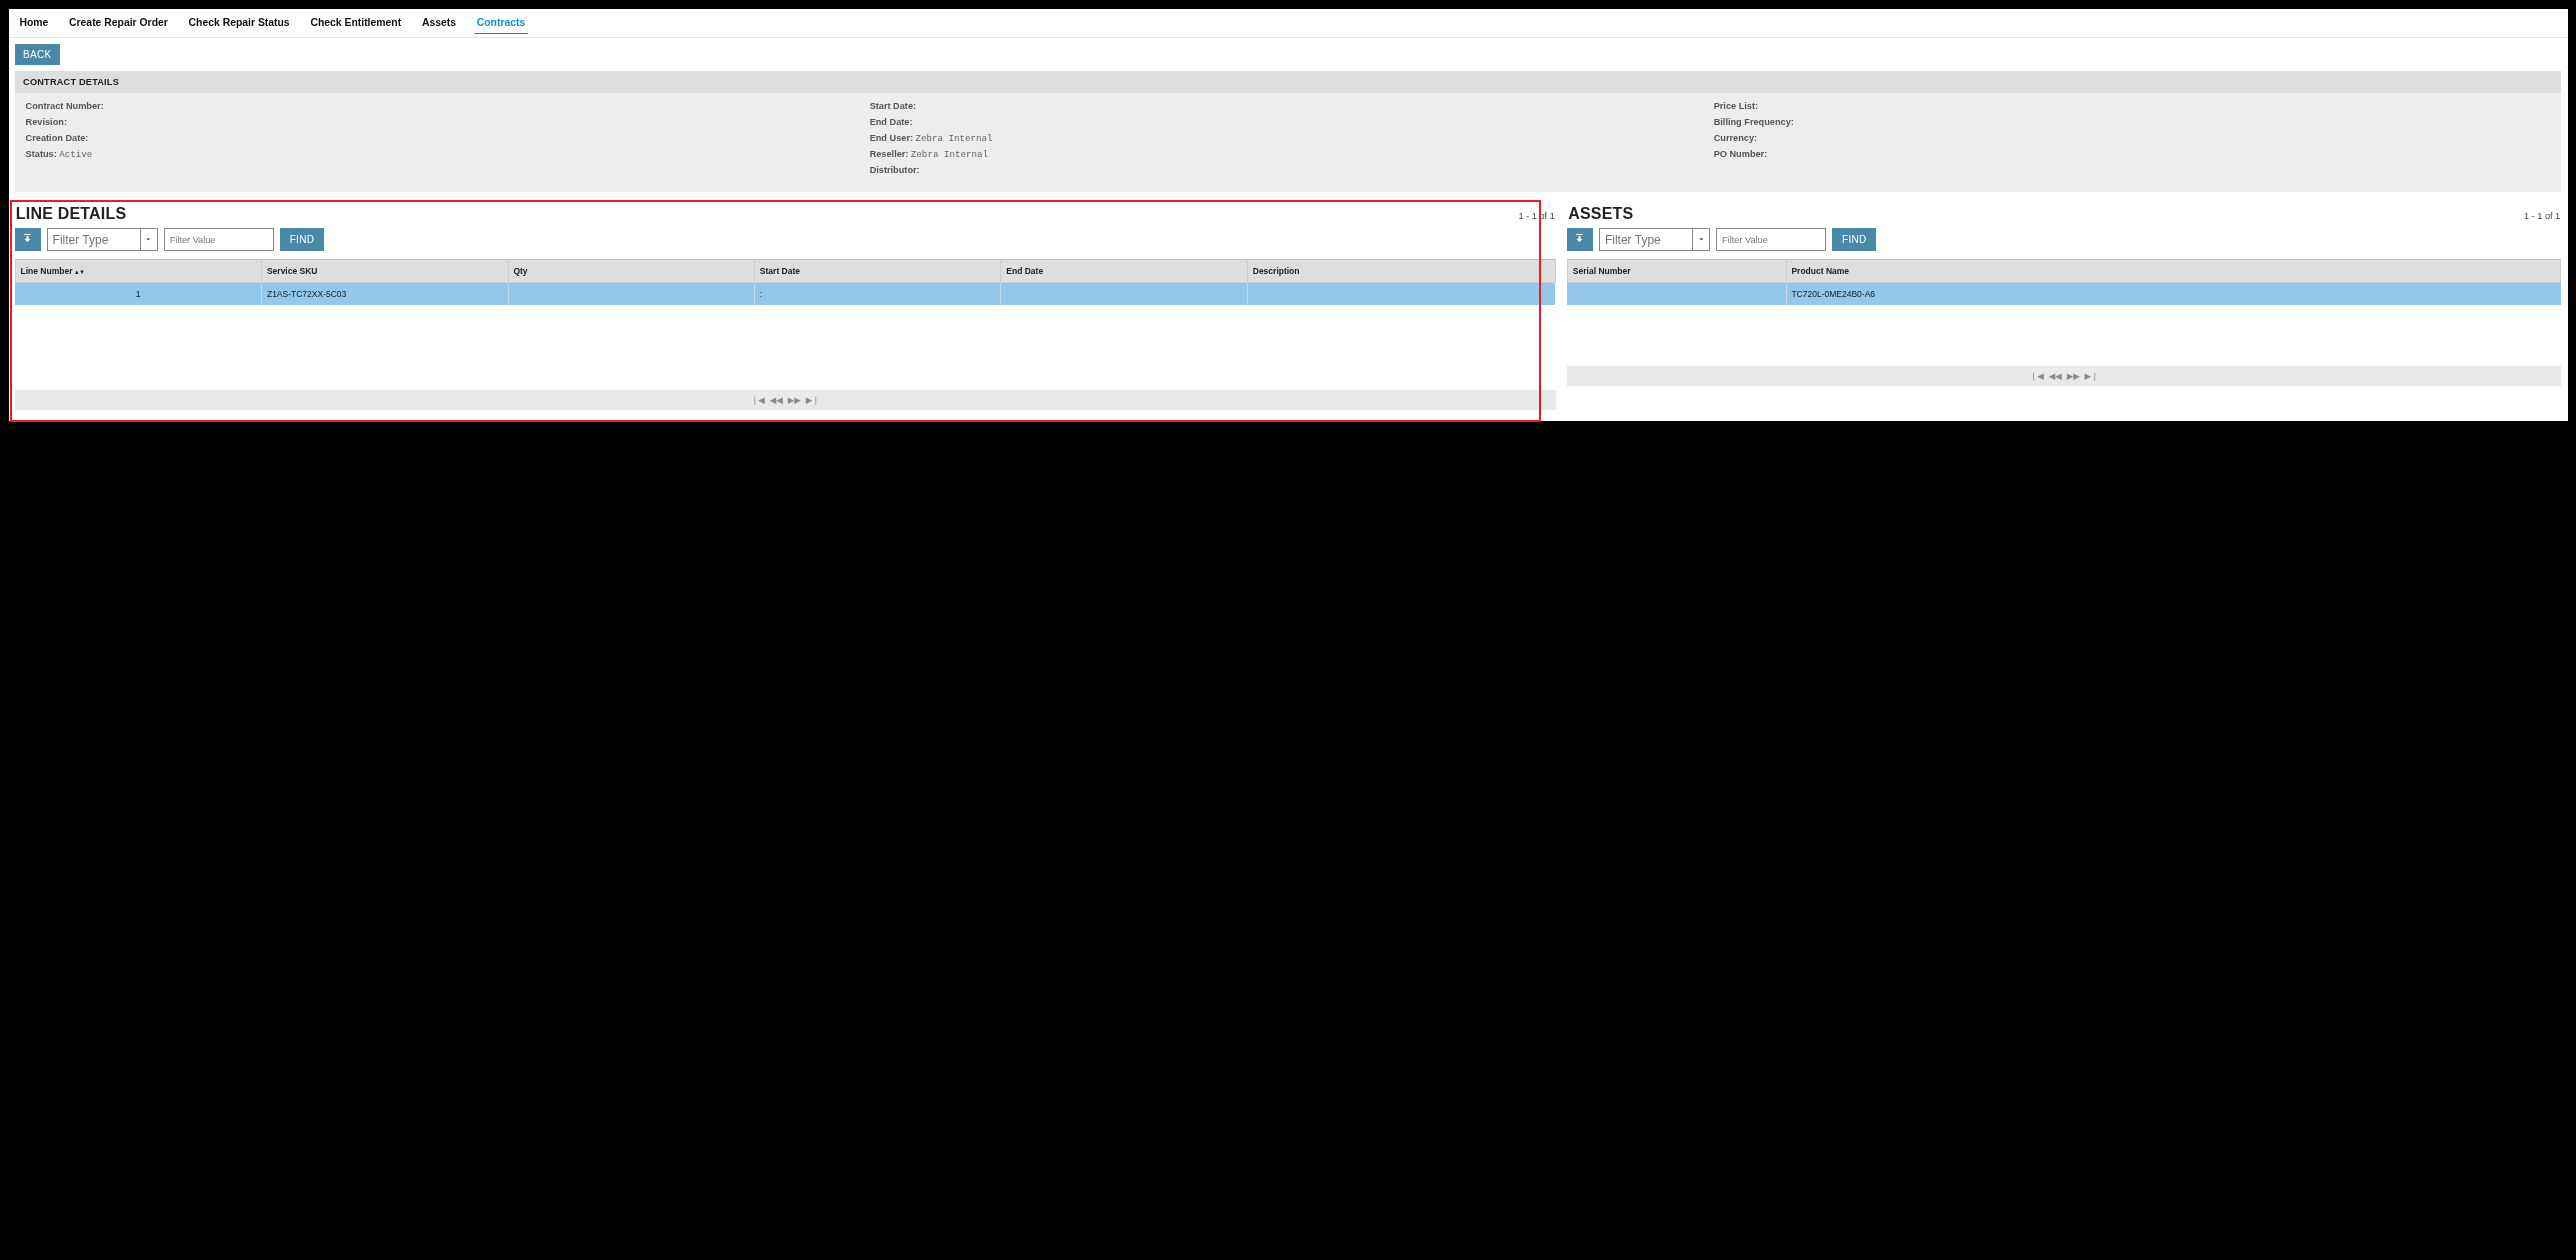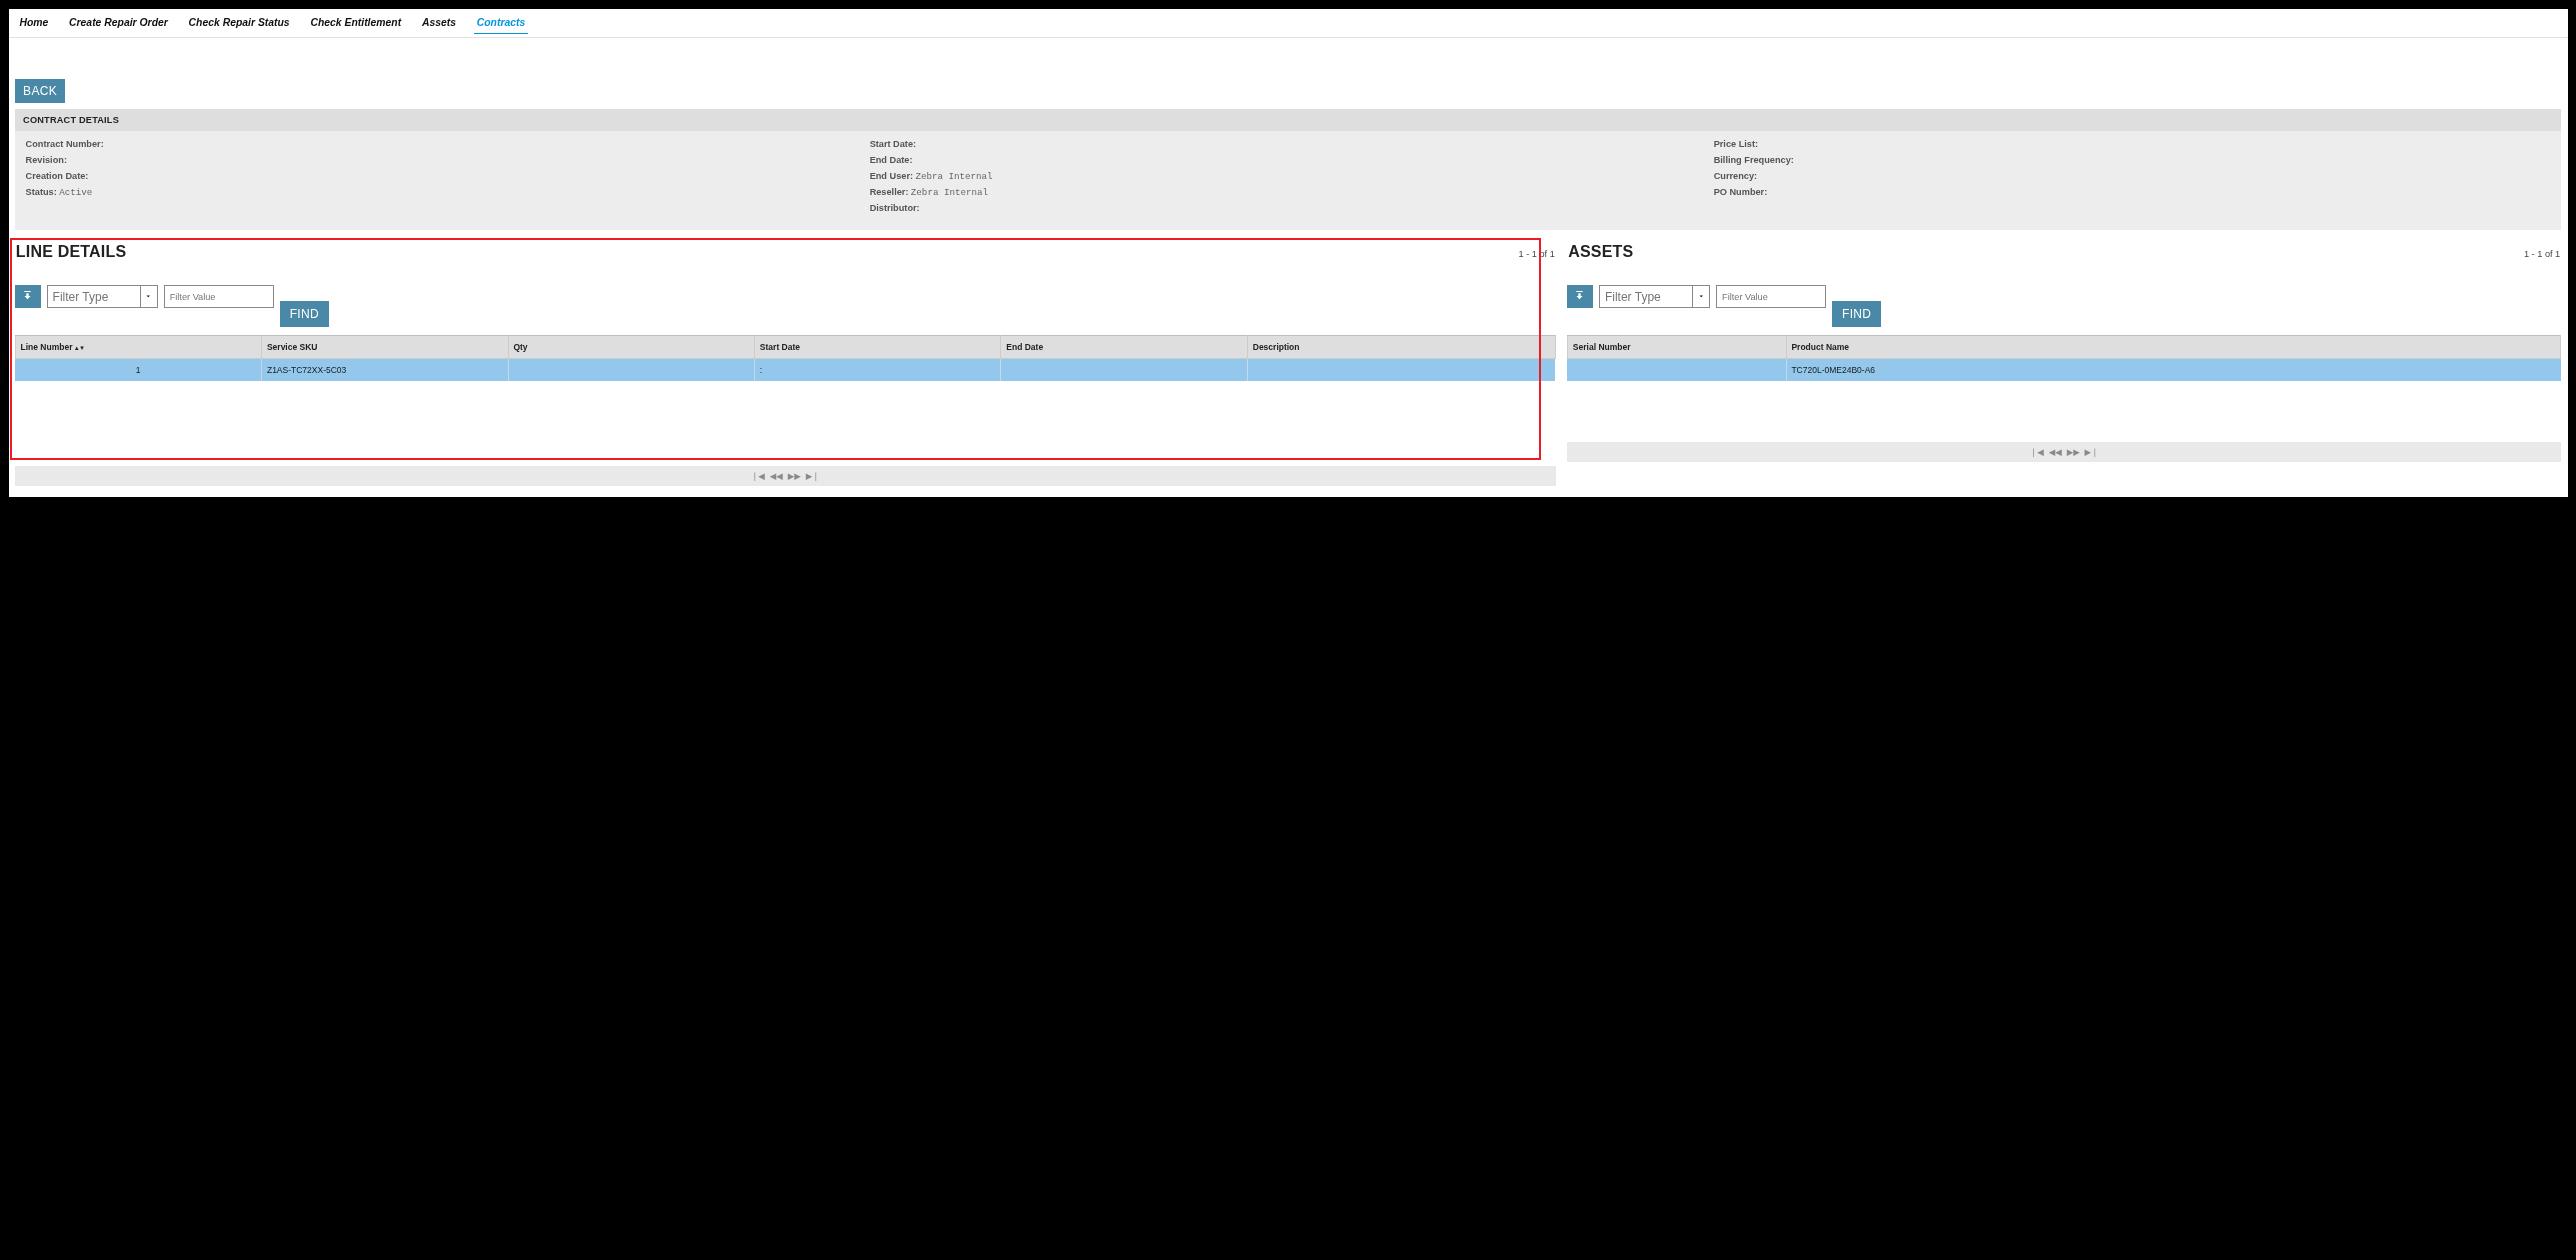--- a/index.html
+++ b/index.html
@@ -13,45 +13,43 @@
   .page {
     background: #fff;
     padding: 0 0 11px 0;
   }
   .nav {
     display: flex;
     align-items: center;
     padding: 4.9px 8.5px 3.7px 8.5px;
     border-bottom: 0.6px solid #e2e2e2;
     gap: 16px;
-    font-style: italic;
   }
   .nav-item {
     font-size: 10.4px;
     font-weight: 700;
     color: #111;
     padding: 3.7px 2.4px 4.9px 2.4px;
     cursor: pointer;
     white-space: nowrap;
   }
   .nav-item.active {
     color: #0096db;
     border-bottom: 1.8px solid #0096db;
     margin-bottom: -1.8px;
   }
   .back-row { padding: 6.1px 6.1px 6.1px 6.1px; }
   .btn {
     background: #4a88a8;
     color: #fff;
     border: none;
     padding: 4.9px 8.5px;
-    font-size: 12px;
+    font-size: 10px;
     letter-spacing: 0.3px;
     cursor: pointer;
-    margin-top: 35px;
   }
   .btn-find {
     background: #4a88a8;
     padding: 6.1px 9.8px;
     font-weight: 400;
   }
   .section-title-bar {
     background: #dedede;
     padding: 6.1px 8.5px;
     font-weight: 700;

